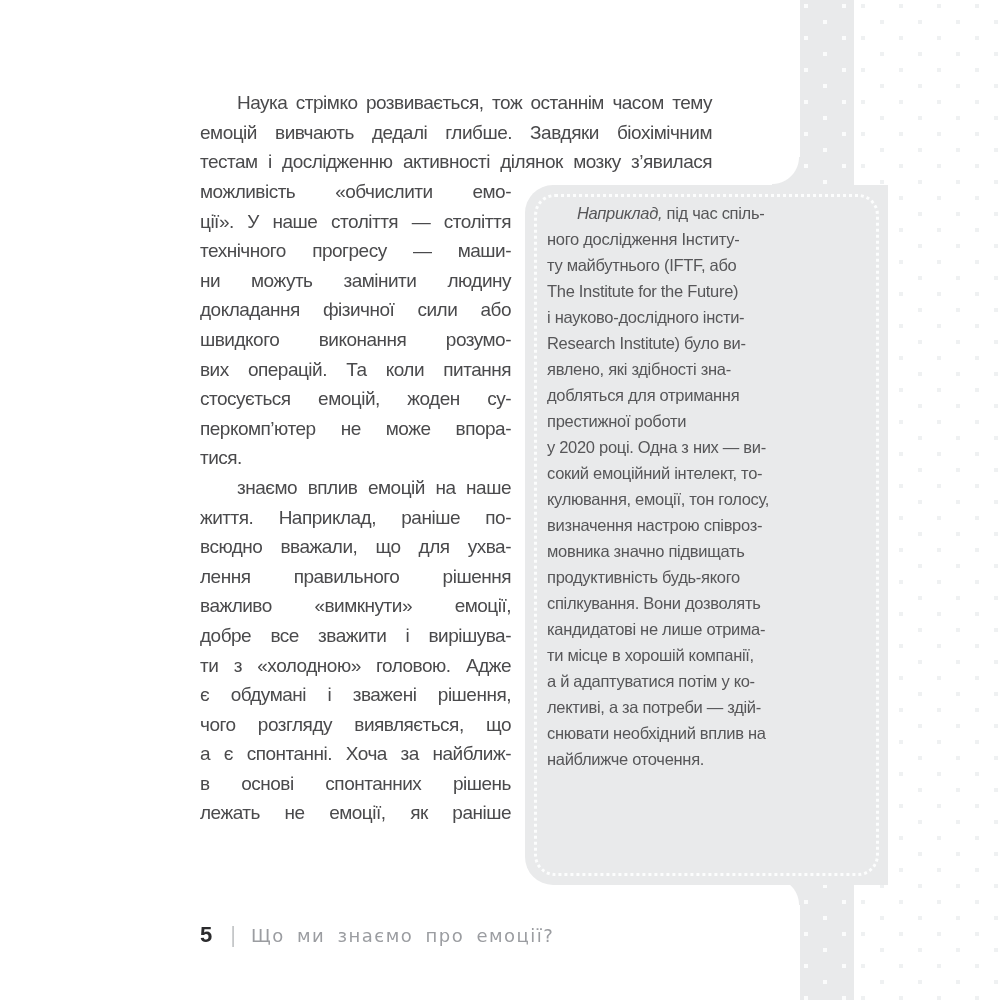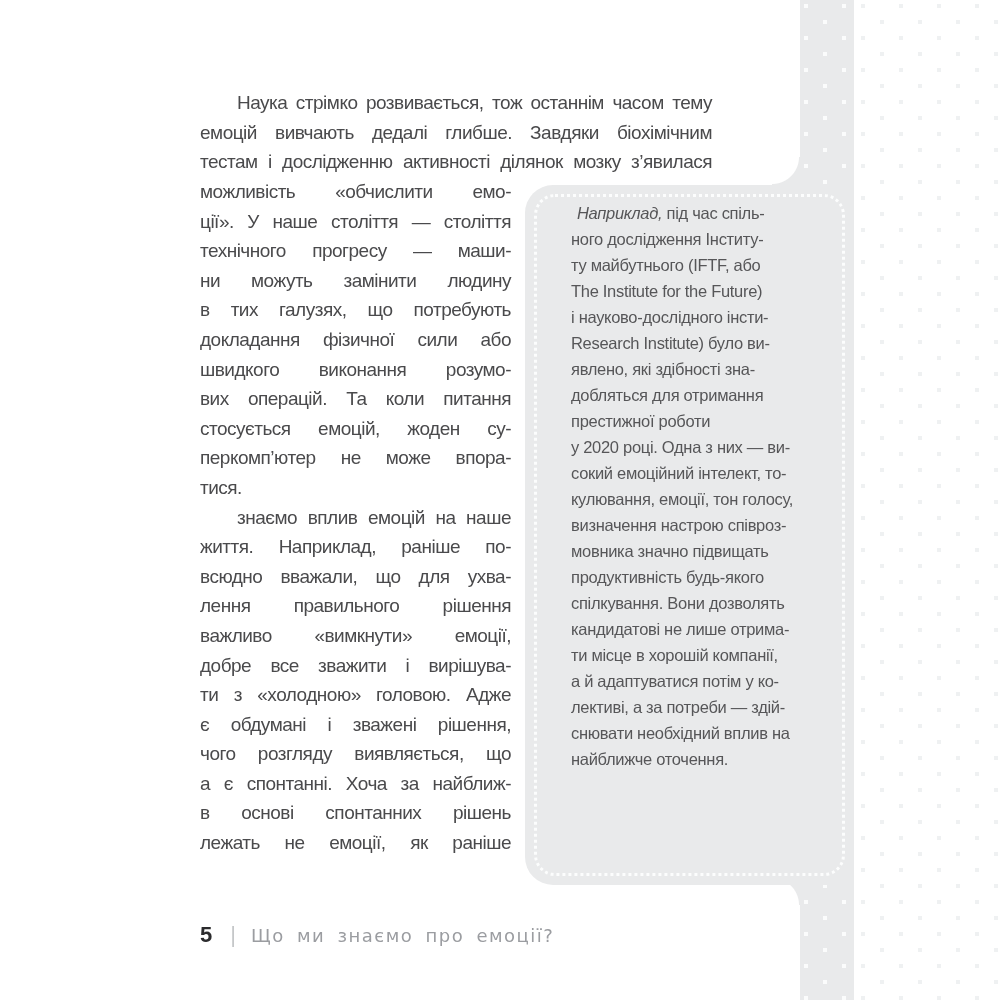--- a/index.html
+++ b/index.html
@@ -24,21 +24,21 @@
     background-color:#ffffff;
     background-image:
       radial-gradient(2.2px at center,#eff1f2 99%,transparent 100%),
       radial-gradient(2.2px at center,#eff1f2 99%,transparent 100%);
     background-size:38px 32px,38px 32px;
     background-position:9px 6px,28px 22px;
   }
   
   .notebox{
     position:absolute;left:525px;top:185px;width:329px;height:700px;
-    background:#e9eaeb;border-radius:28px 0 0 28px;
+    background:#e9eaeb;border-radius:28px 0 0 28px;padding-left:34px;
   }
   .notebox .dotted{
     position:absolute;left:9px;top:9px;right:9px;bottom:9px;
     border:3px dotted #fcfdfd;border-radius:21px;
   }
   
   .fillet-top{
     position:absolute;left:772px;top:157px;width:28px;height:28px;
     background:radial-gradient(28px at 0 0,rgba(255,255,255,0) 26.5px,#e9eaeb 27.5px);
   }
@@ -52,21 +52,21 @@
   .coltext{position:absolute;left:200px;top:177px;width:311px;}
   .tline{min-height:29.6px;}
   .just .tline{text-align:justify;text-align-last:justify;}
   .para1 .tline:last-child{text-align-last:left;}
   .indent-first .tline:first-child{text-indent:37px;}
   
   .sidetext{
     position:absolute;left:22px;top:15px;width:254px;
     font-size:16.5px;line-height:26px;letter-spacing:-0.3px;color:#565658;
   }
-  .sidetext .tline{min-height:26px;text-align:left;margin-left:24px;}
+  .sidetext .tline{min-height:26px;text-align:left;}
   .side-first{text-indent:30px;min-height:26px;}
   .side-first .ital{font-style:italic;}
   
   .footer{
     position:absolute;left:200px;top:922px;display:flex;align-items:center;
   }
   .pagenum{font-size:22px;font-weight:bold;color:#2b2b2d;letter-spacing:0;}
   .fdiv{font-size:22px;color:#c5c7c9;margin:0 15px 0 18px;font-weight:300;}
   .ftitle{
     font-size:18px;color:#9b9da1;letter-spacing:1.5px;word-spacing:5px;
@@ -87,21 +87,20 @@
     <div class="tline">емоцій вивчають дедалі глибше. Завдяки біохімічним</div>
     <div class="tline">тестам і дослідженню активності ділянок мозку з’явилася</div>
   </div>
 
 <div class="coltext bodytext">
   <div class="just para1">
       <div class="tline">можливість «обчислити емо-</div>
       <div class="tline">ції». У наше століття — століття</div>
       <div class="tline">технічного прогресу — маши-</div>
       <div class="tline">ни можуть замінити людину</div>
-      <div class="tline">в тих галузях, що потребують</div>
       <div class="tline">докладання фізичної сили або</div>
       <div class="tline">швидкого виконання розумо-</div>
       <div class="tline">вих операцій. Та коли питання</div>
       <div class="tline">стосується емоцій, жоден су-</div>
       <div class="tline">перкомп’ютер не може впора-</div>
       <div class="tline">тися.</div>
     </div>
   <div class="just indent-first">
       <div class="tline">знаємо вплив емоцій на наше</div>
       <div class="tline">життя. Наприклад, раніше по-</div>

